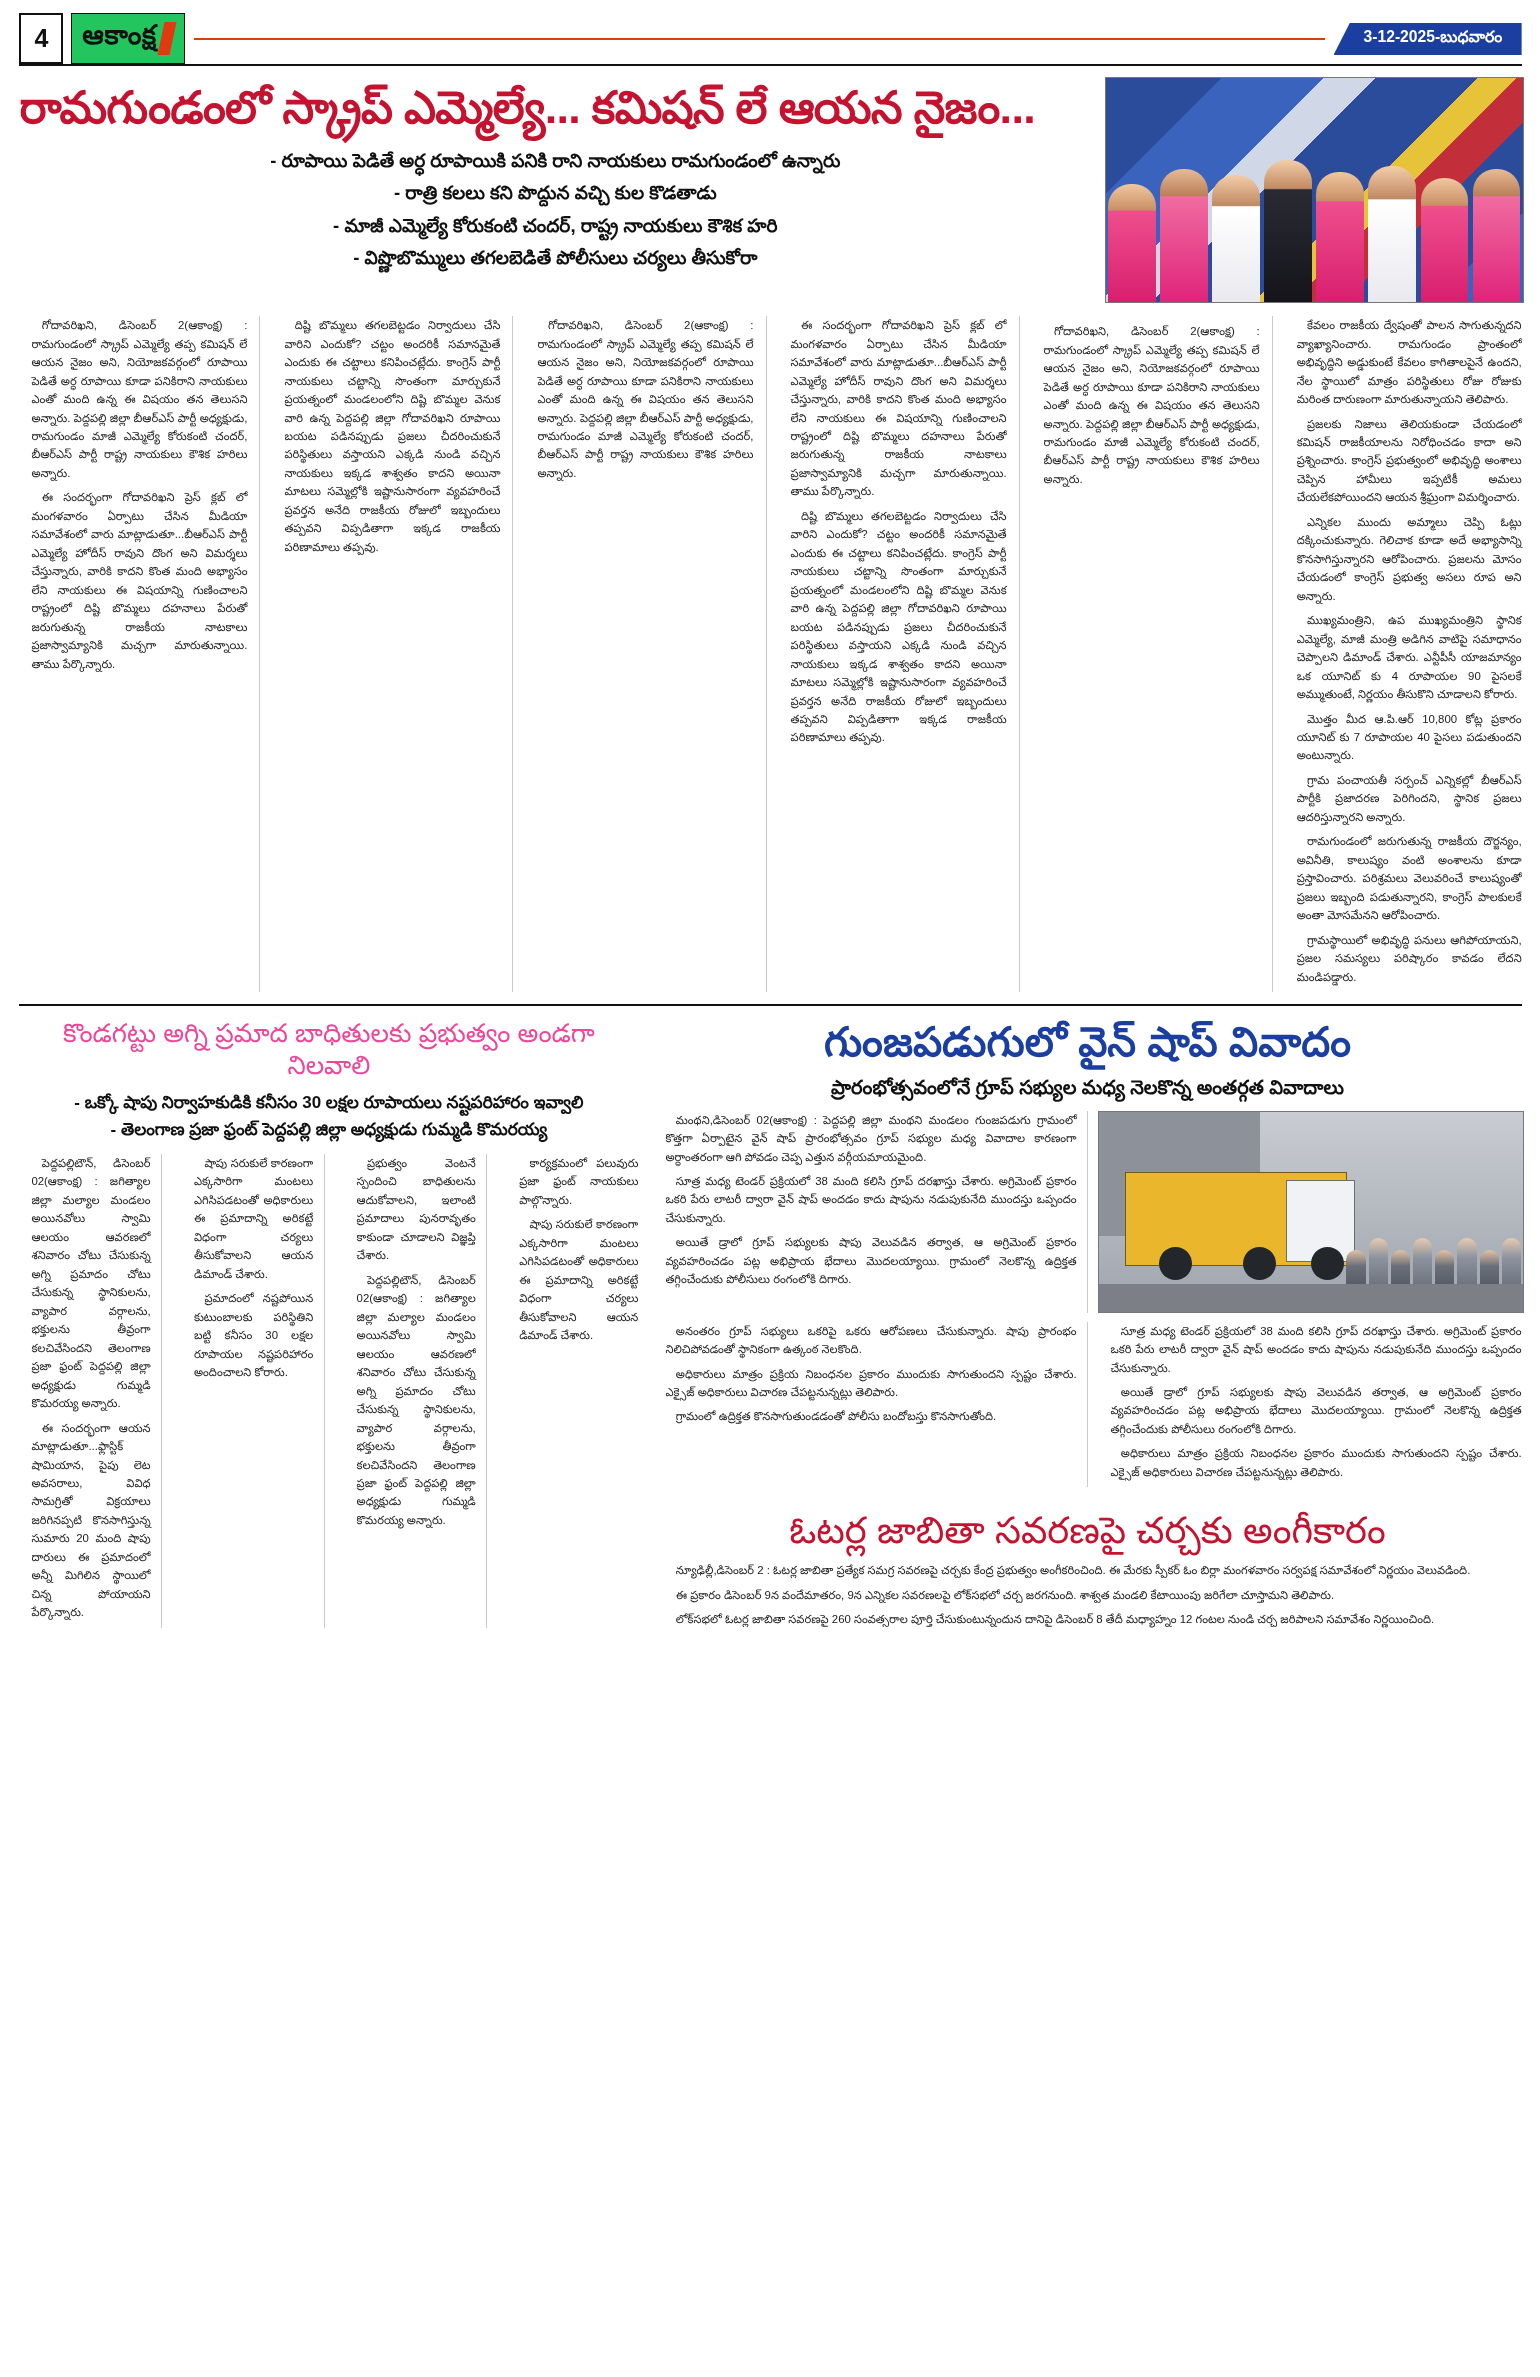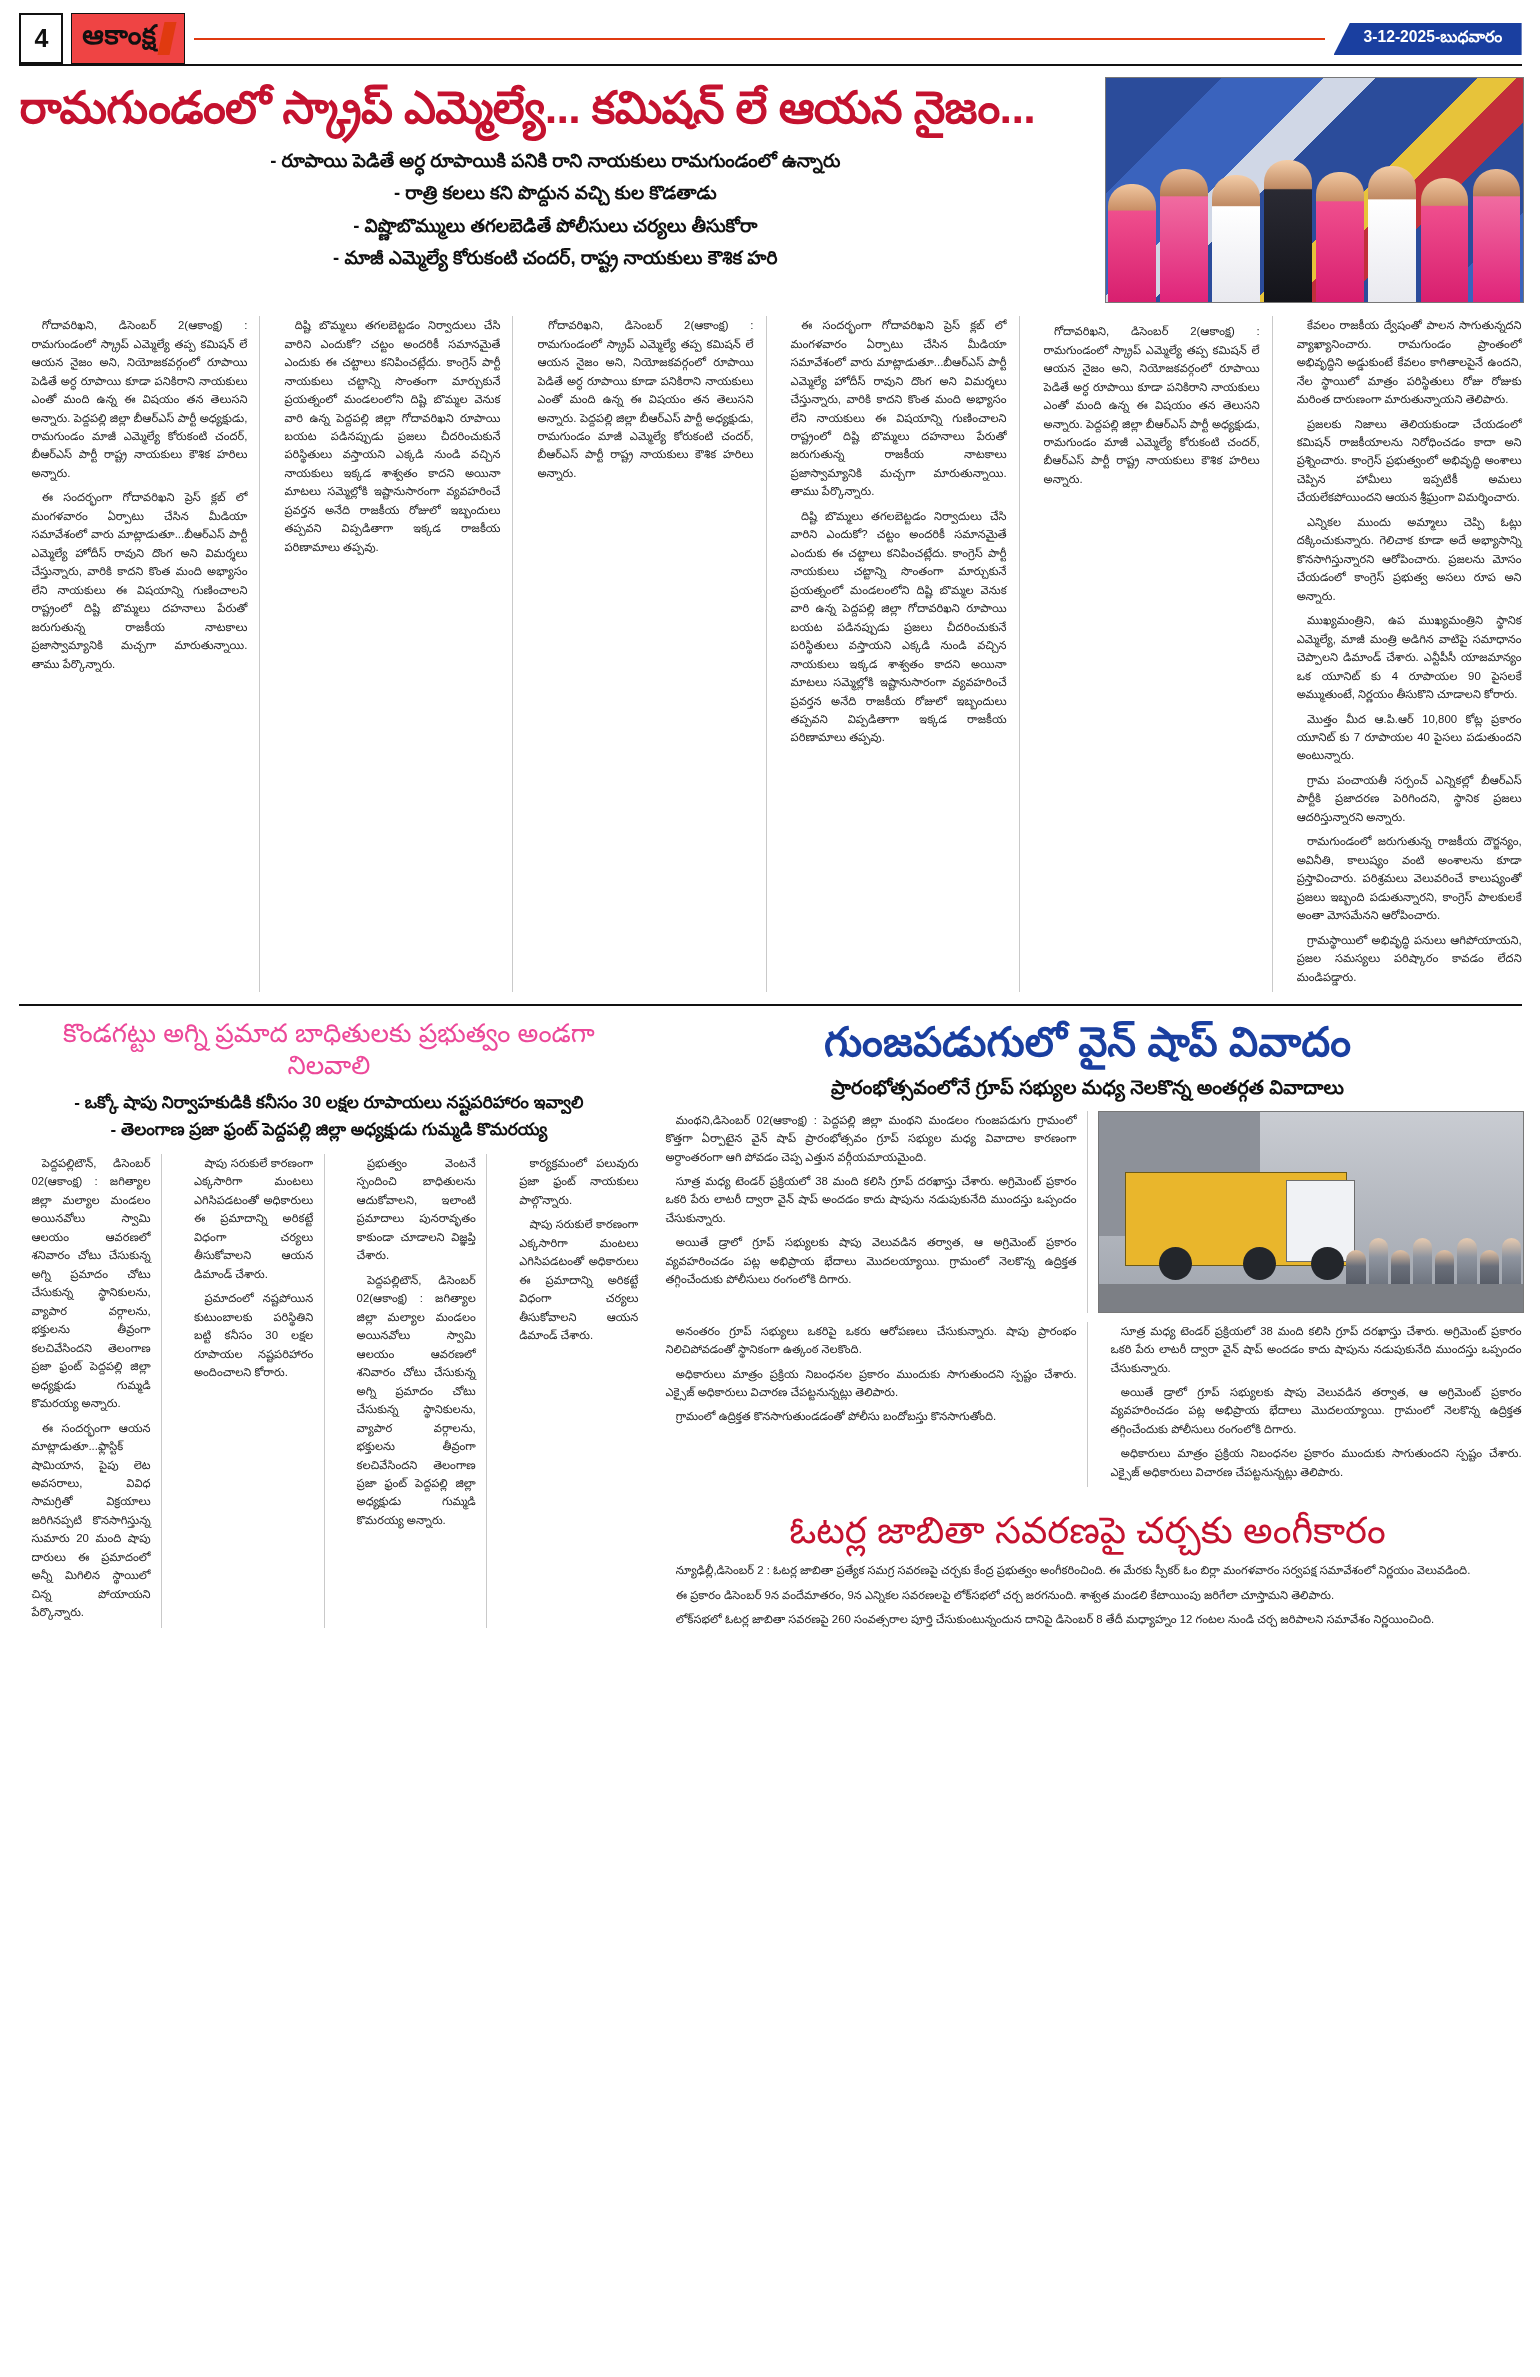--- a/index.html
+++ b/index.html
@@ -2,21 +2,21 @@
 <html style="font-size:12px"><head>
 <meta charset="utf-8">
 <style>
   html,body{margin:0;padding:0;background:#ffffff;}
   body{width:1541px;font-family:"Liberation Sans",sans-serif;color:#111;}
   .page{width:1541px;min-height:2377px;background:#fff;box-sizing:border-box;padding:13.4px 19.4px 18px 19.4px;position:relative;}
 
   
   .masthead{display:flex;align-items:stretch;height:51px;border-bottom:2.2px solid #111;}
   .page-num{width:40px;display:flex;align-items:center;justify-content:center;border:2.2px solid #111;font-size:25px;font-weight:bold;background:#fff;margin-right:7.5px;}
-  .logo-box{display:flex;align-items:center;padding:0 10.4px;background:#ef4444;border:1.5px solid #111;}
+  .logo-box{display:flex;align-items:center;padding:0 10.4px;background:#22c55e;border:1.5px solid #111;}
   .logo-text{font-size:27px;font-weight:bold;color:#111;letter-spacing:0.7px;}
   .logo-tail{width:12px;height:33px;background:#e03a10;margin-left:4.5px;transform:skewX(-12deg);}
   .masthead-rule{flex:1;margin:0 9px;align-self:center;height:10.4px;background:linear-gradient(to bottom,#fff 0,#fff 40%,#e03a10 40%,#e03a10 60%,#fff 60%,#fff 100%);}
   .date-flag{align-self:center;background:#1a3fa0;color:#fff;font-size:15.7px;font-weight:bold;padding:5.2px 19.4px 5.2px 30px;clip-path:polygon(16.4px 0,100% 0,100% 100%,0 100%);}
 
   
   .lead-area{display:flex;gap:13.4px;margin-top:10.4px;}
   .lead-left{flex:1;}
   .lead-right{width:417px;}
   .main-headline{font-size:45px;line-height:1.18;font-weight:bold;color:#c4122f;margin:4.5px 0 9px 0;letter-spacing:-0.7px;}
@@ -87,22 +87,22 @@
     <div class="masthead-rule"></div>
     <div class="date-flag">3-12-2025-బుధవారం</div>
   </div>
 
   <div class="lead-area">
     <div class="lead-left">
       <div class="main-headline">రామగుండంలో స్క్రాప్ ఎమ్మెల్యే... కమిషన్ లే ఆయన నైజం...</div>
       <div class="bullets">
         <div>- రూపాయి పెడితే అర్ధ రూపాయికి పనికి రాని నాయకులు రామగుండంలో ఉన్నారు</div>
         <div>- రాత్రి కలలు కని పొద్దున వచ్చి కుల కొడతాడు</div>
+        <div>- మాజీ ఎమ్మెల్యే కోరుకంటి చందర్, రాష్ట్ర నాయకులు కౌశిక హరి</div>
         <div>- విష్ణొబొమ్ములు తగలబెడితే పోలీసులు చర్యలు తీసుకోరా</div>
-        <div>- మాజీ ఎమ్మెల్యే కోరుకంటి చందర్, రాష్ట్ర నాయకులు కౌశిక హరి</div>
       </div>
     </div>
     <div class="lead-right">
       <div class="lead-photo">
         <div class="lp-wall"></div>
         <div class="lp-people">
           <div class="lp-p" style="height:80%"></div>
           <div class="lp-p" style="height:90%"></div>
           <div class="lp-p" style="height:86%"></div>
           <div class="lp-p" style="height:96%"></div>

